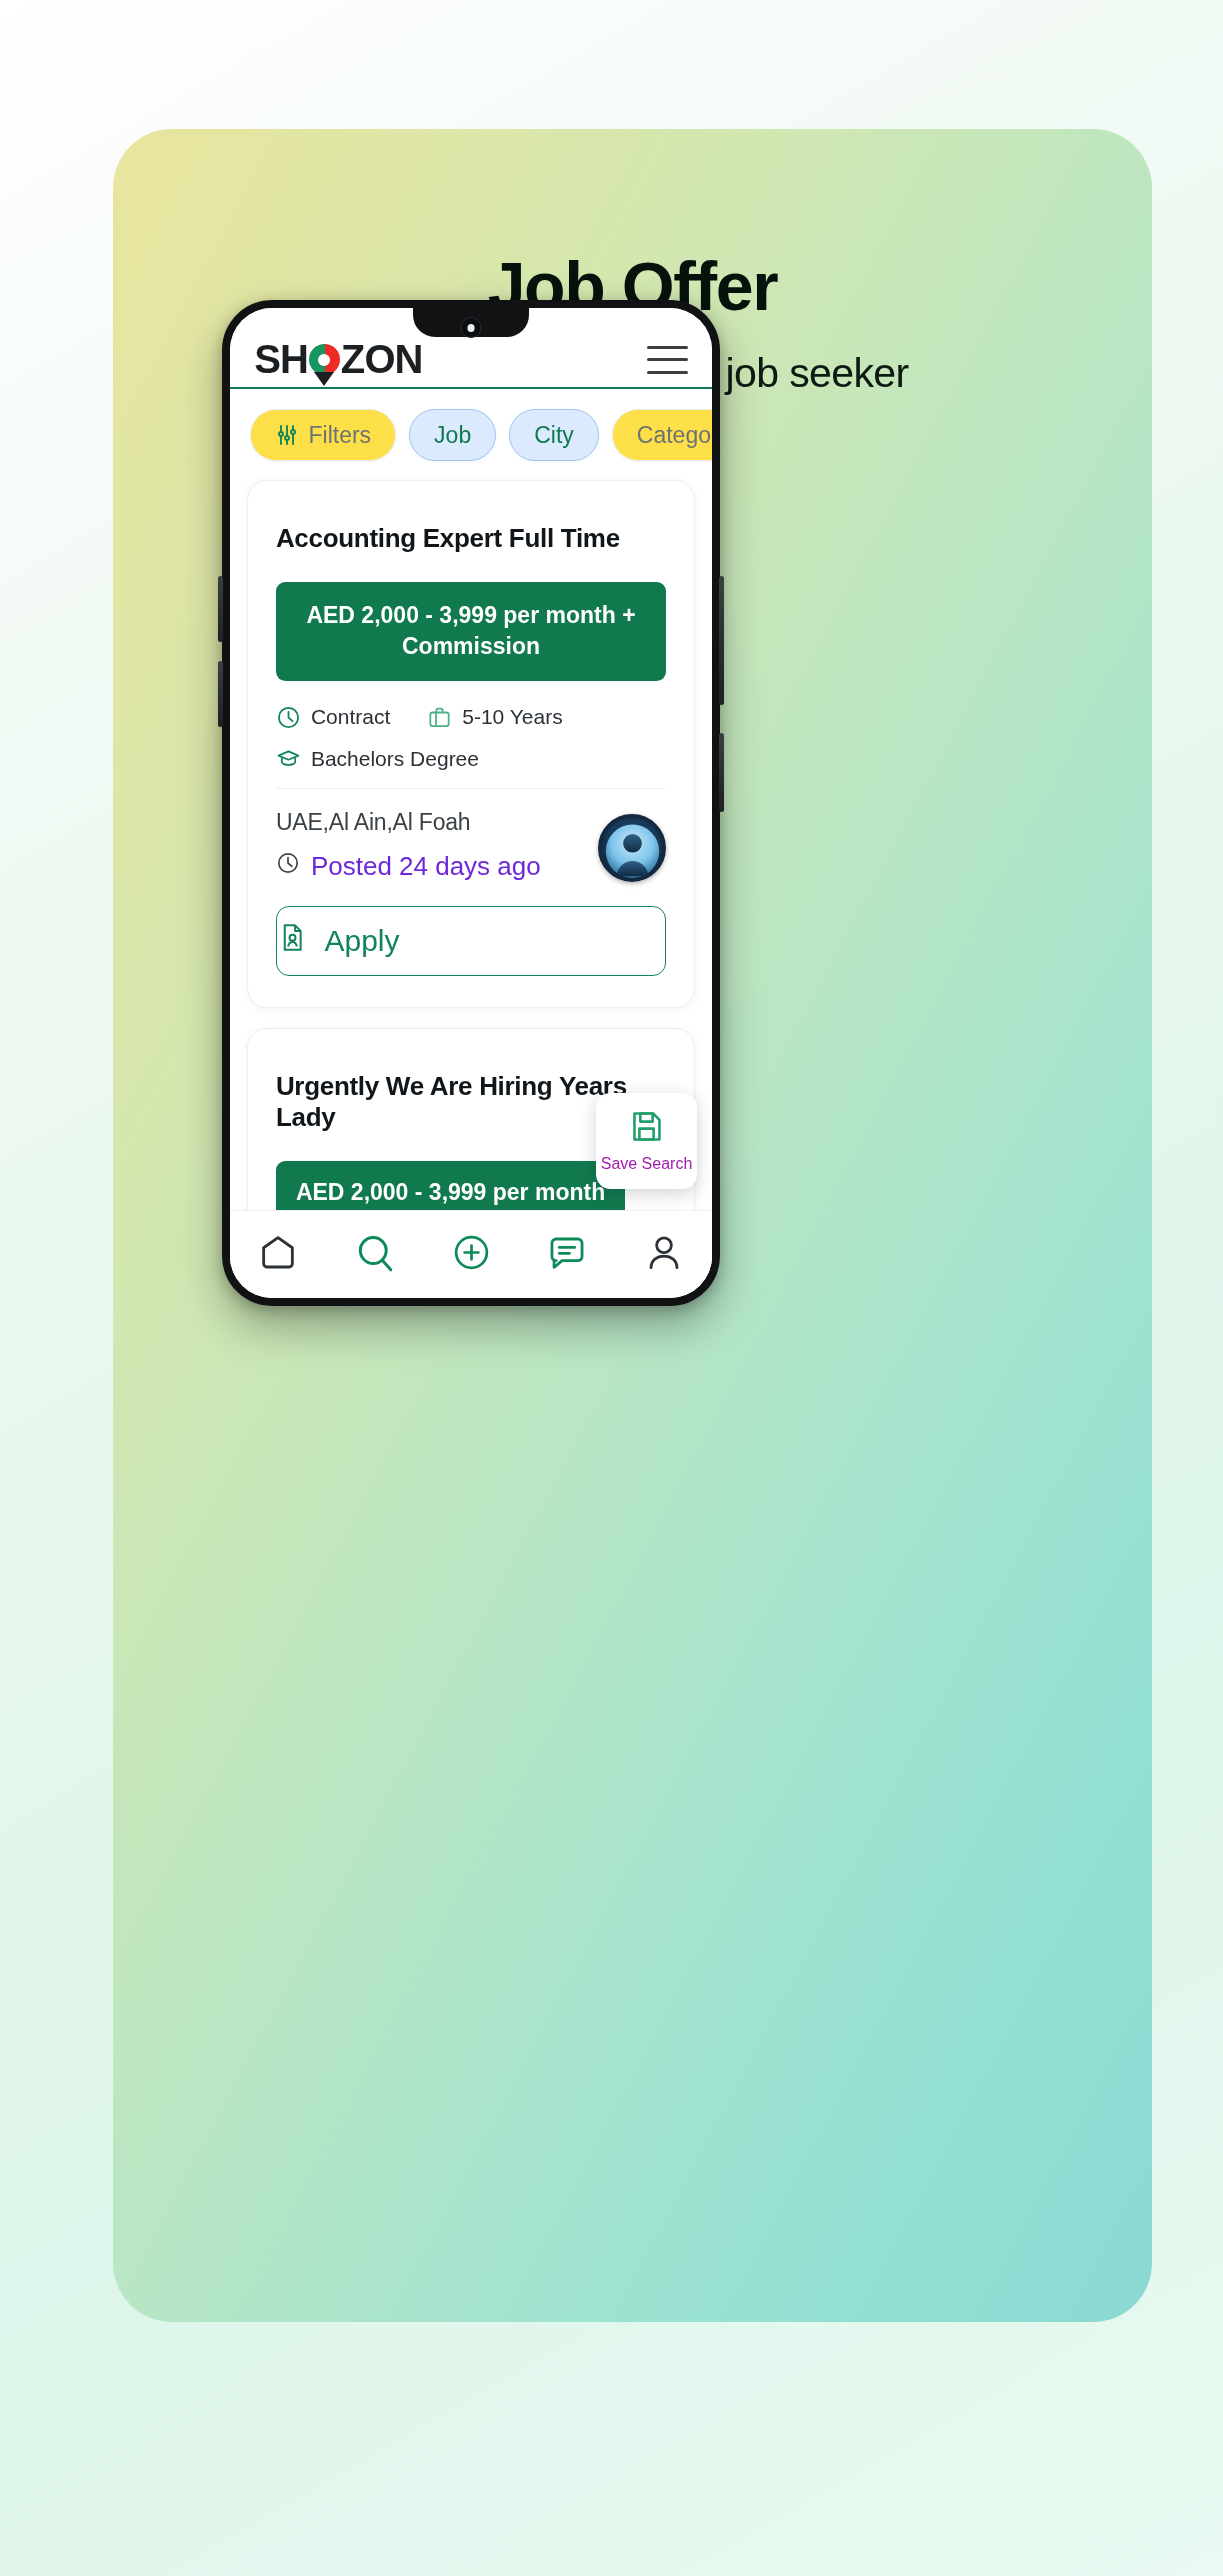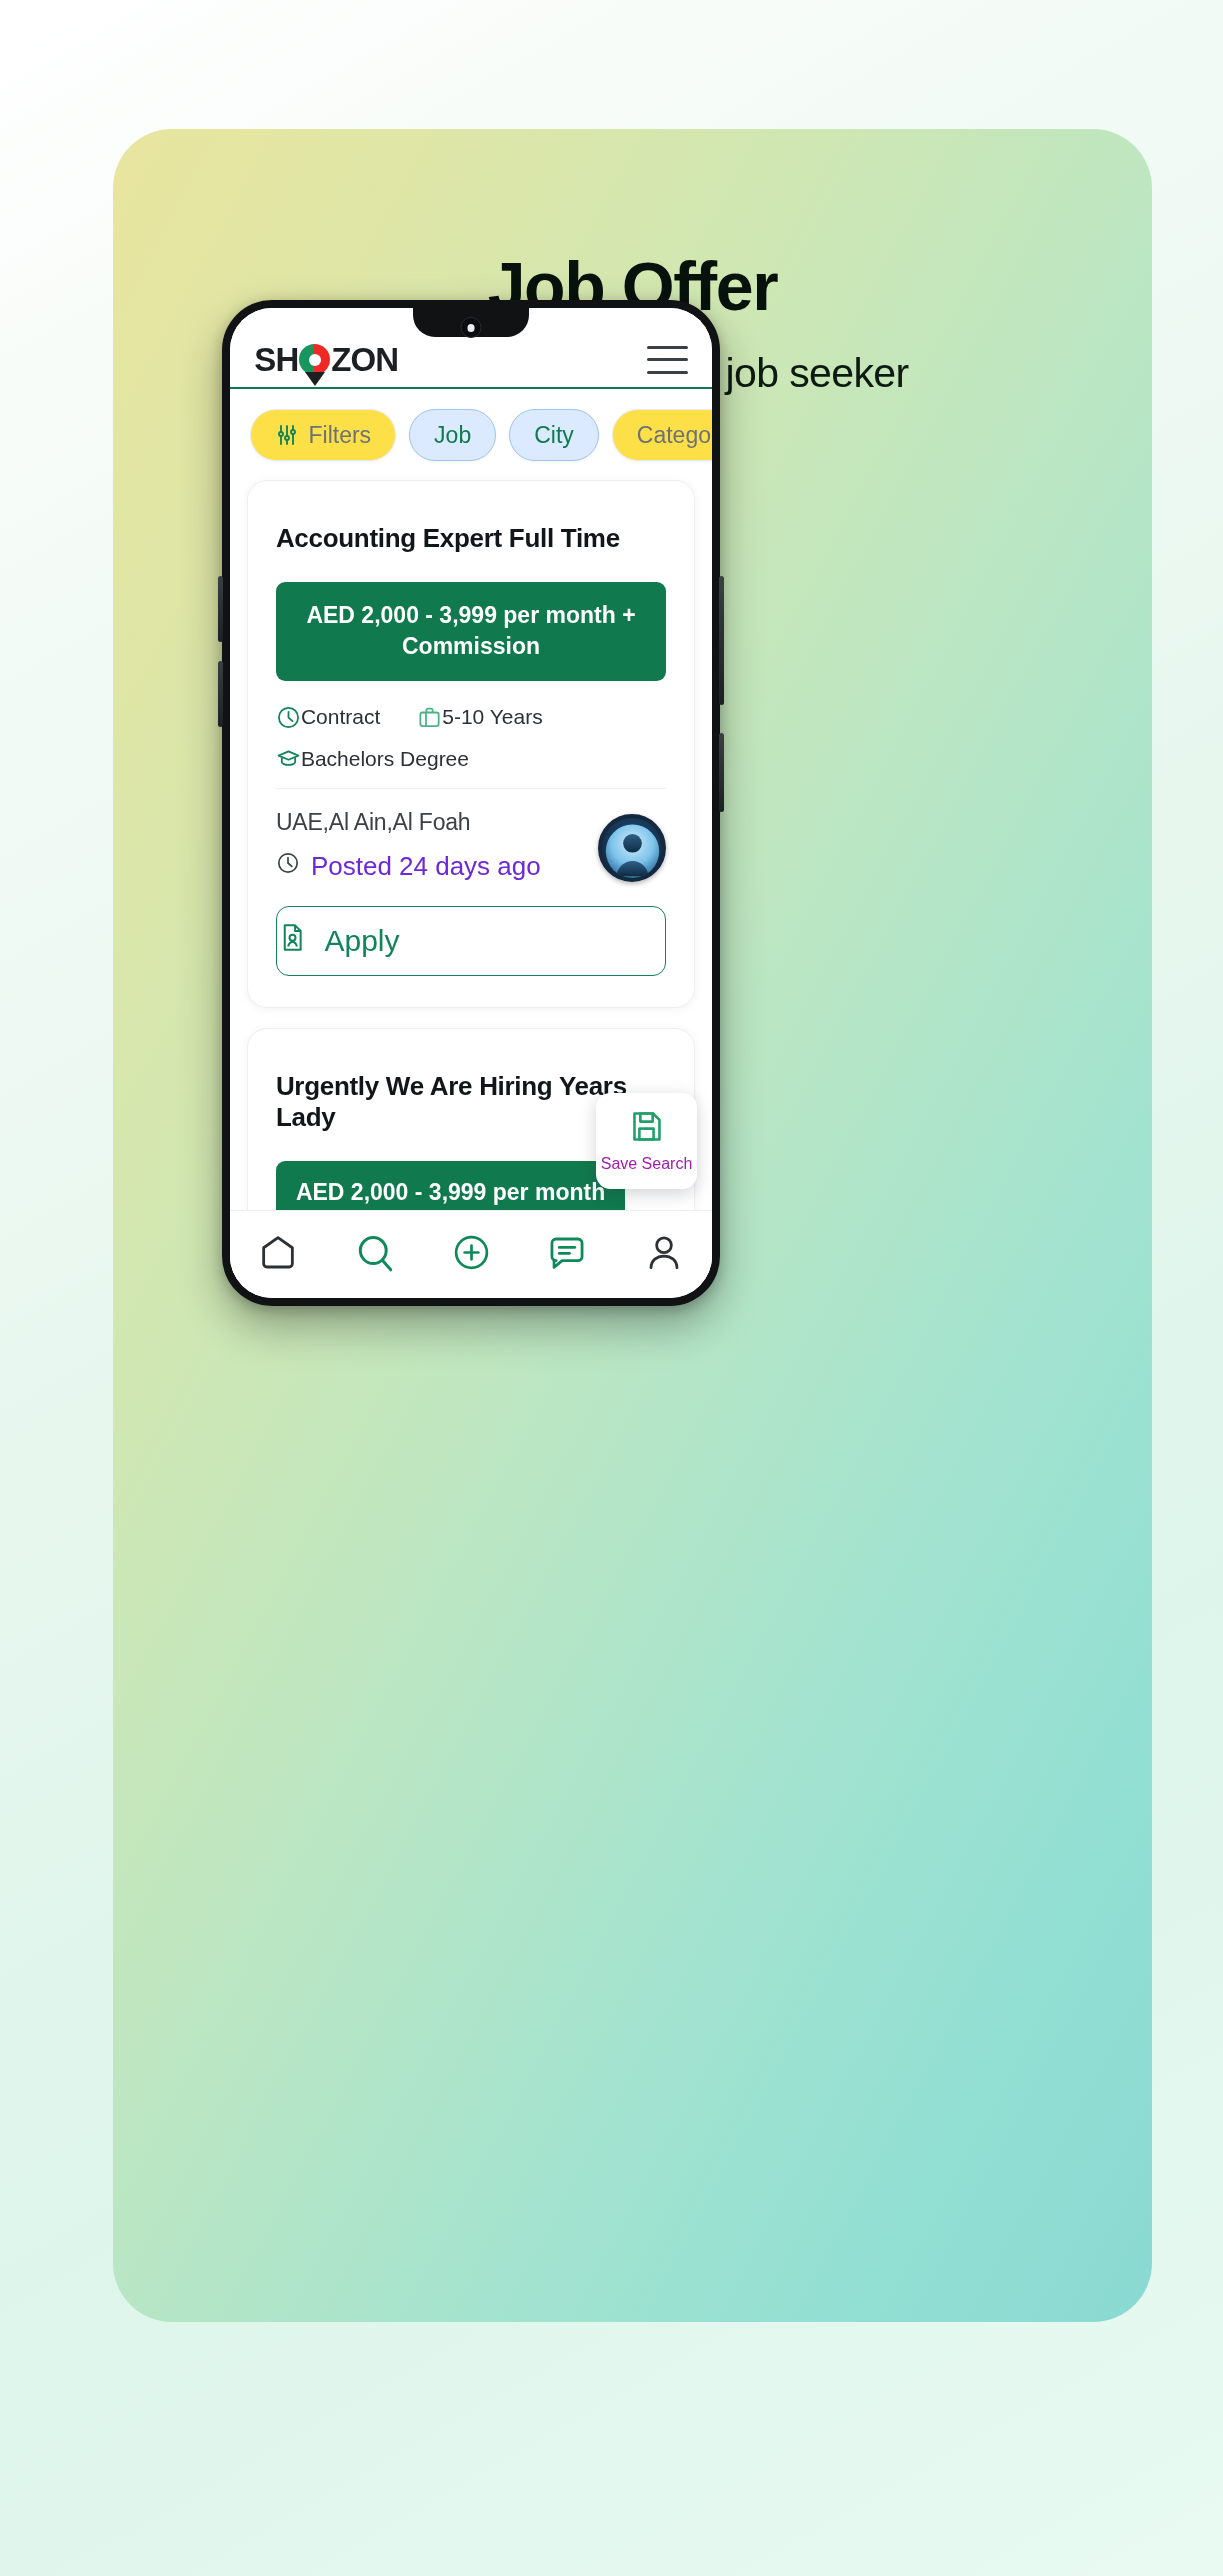--- a/index.html
+++ b/index.html
@@ -101,21 +101,21 @@
   .app-header {
     position: relative;
     height: 81px;
     background: #fff;
     border-bottom: 2.8px solid #0e7a4d;
     display: flex; align-items: center;
     padding: 24px 24px 0 24px;
   }
   .brand {
     display: flex; align-items: center;
-    font-size: 33px; font-weight: 800; letter-spacing: -0.9px;
+    font-size: 40px; font-weight: 800; letter-spacing: -0.9px;
     color: #1c2023;
   }
   .brand .pin {
     position: relative;
     display: inline-block;
     width: 31px; height: 31px;
     margin: 0 0.9px;
     vertical-align: middle;
   }
   .brand .pin .ring {
@@ -201,21 +201,21 @@
     padding: 18.4px 16.6px;
     margin-bottom: 24px;
   }
   .salary-banner.compact { padding: 15.7px 20px; display: inline-block; text-align: left; }
 
   .meta-row {
     display: flex; align-items: center; gap: 13px;
     margin-bottom: 16.6px;
     font-size: 21px; color: #2b3136;
   }
-  .meta-item { display: flex; align-items: center; }
+  .meta-item { display: flex; align-items: center; gap: 10px; }
   .meta-item + .meta-item { margin-left: 24px; }
   .meta-item svg { display: block; }
 
   .divider { height: 1.4px; background: #eceeef; margin: 11px 0 20px 0; }
 
   .loc-block { display: flex; align-items: flex-end; }
   .loc-text { flex: 1; }
   .loc-line {
     font-size: 23px; color: #3b4247; margin-bottom: 14.7px;
     letter-spacing: -0.2px;

